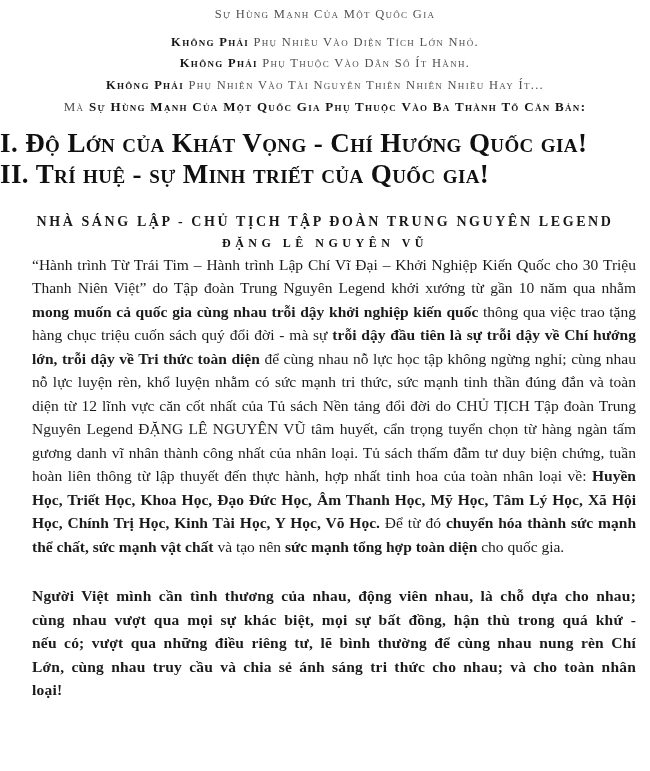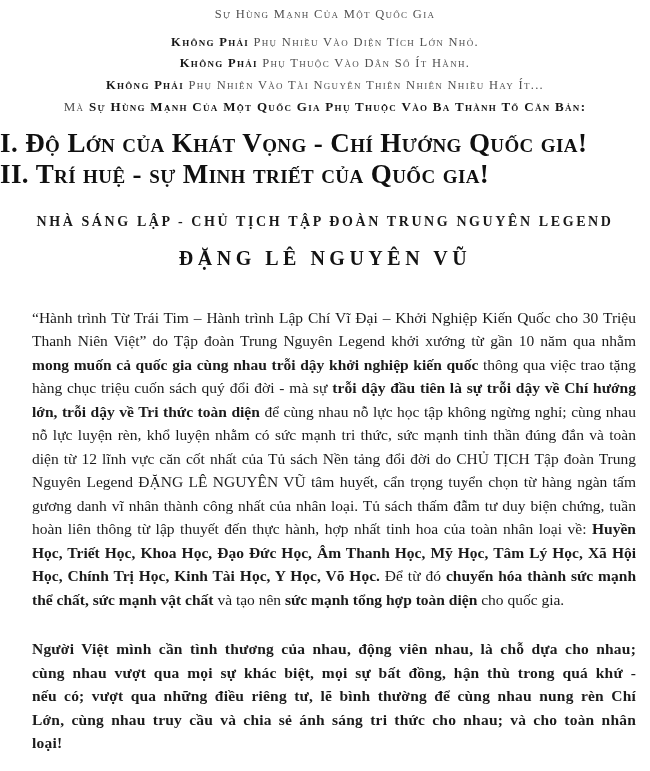--- a/index.html
+++ b/index.html
@@ -48,36 +48,36 @@
   .signature-title {
     font-weight: 700;
     font-size: 14px;
     letter-spacing: 2.6px;
     color: #1a1a1a;
     line-height: 14px;
     white-space: nowrap;
   }
   .signature-name {
     font-weight: 700;
-    font-size: 20px;
+    font-size: 12px;
     letter-spacing: 4.5px;
     color: #131313;
     line-height: 19px;
-    margin-top: 20px;
+    margin-top: 5px;
     white-space: nowrap;
   }
   
   .body-paragraph {
     margin: 0 14px 0 32px;
     text-align: justify;
     font-size: 15.5px;
     line-height: 23.5px;
     color: #1b1b1b;
   }
-  .body-paragraph.first { margin-top: 38px; }
+  .body-paragraph.first { }
   .body-paragraph.second {
     margin-top: 26px;
     font-weight: 700;
     letter-spacing: 0.2px;
     word-spacing: 2px;
   }
   .run-bold { font-weight: 700; }
 </style>
 </head>
 <body>

